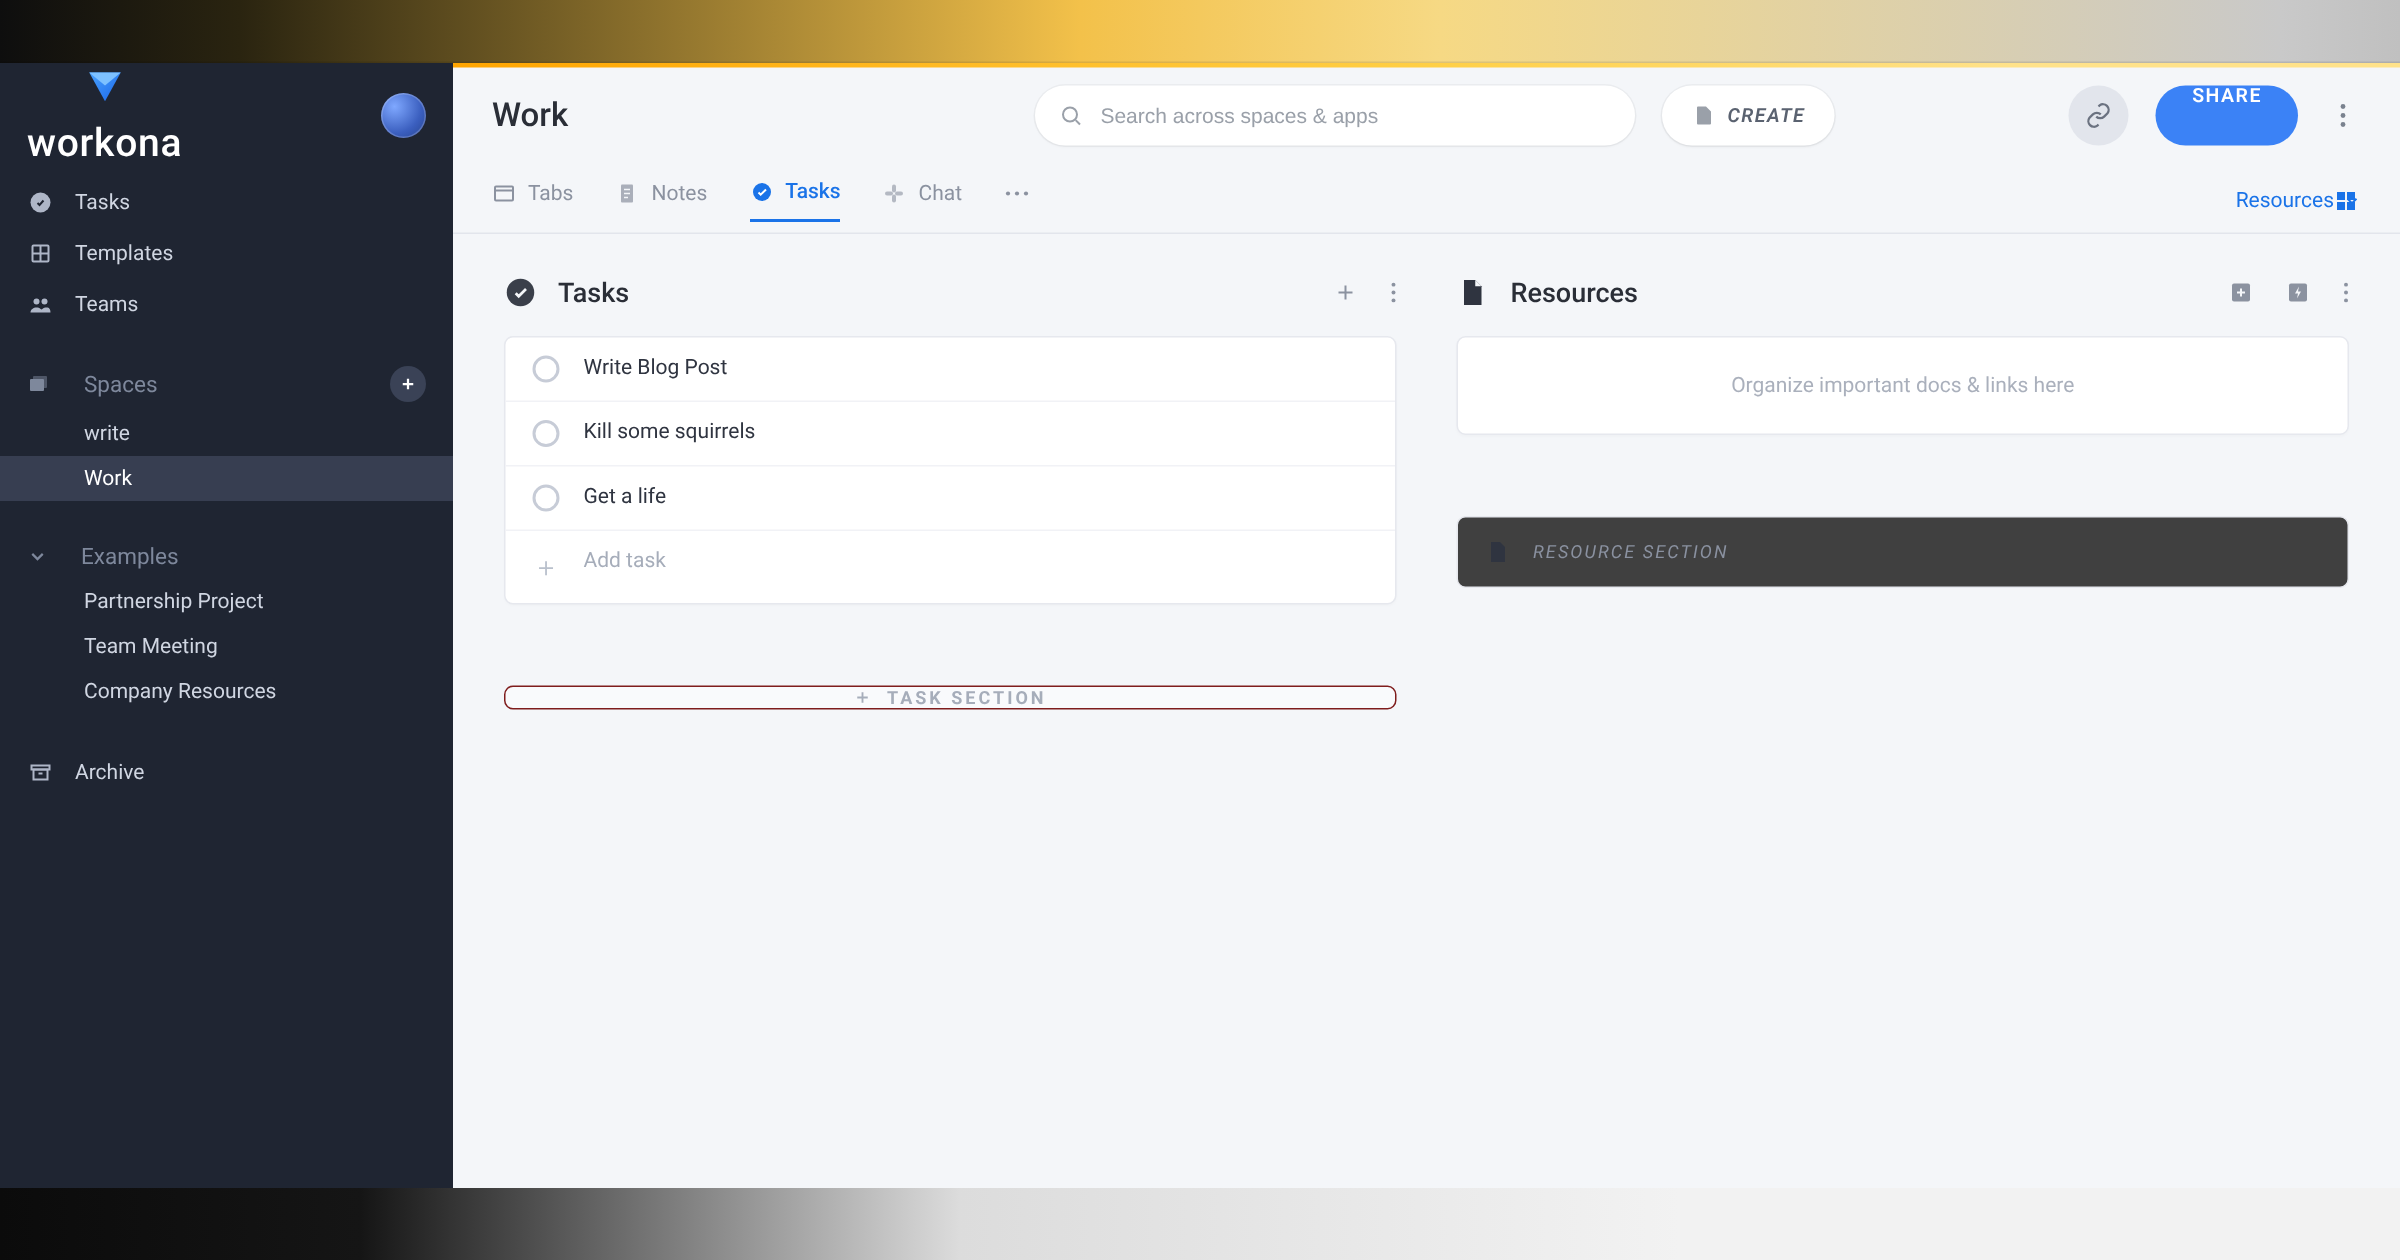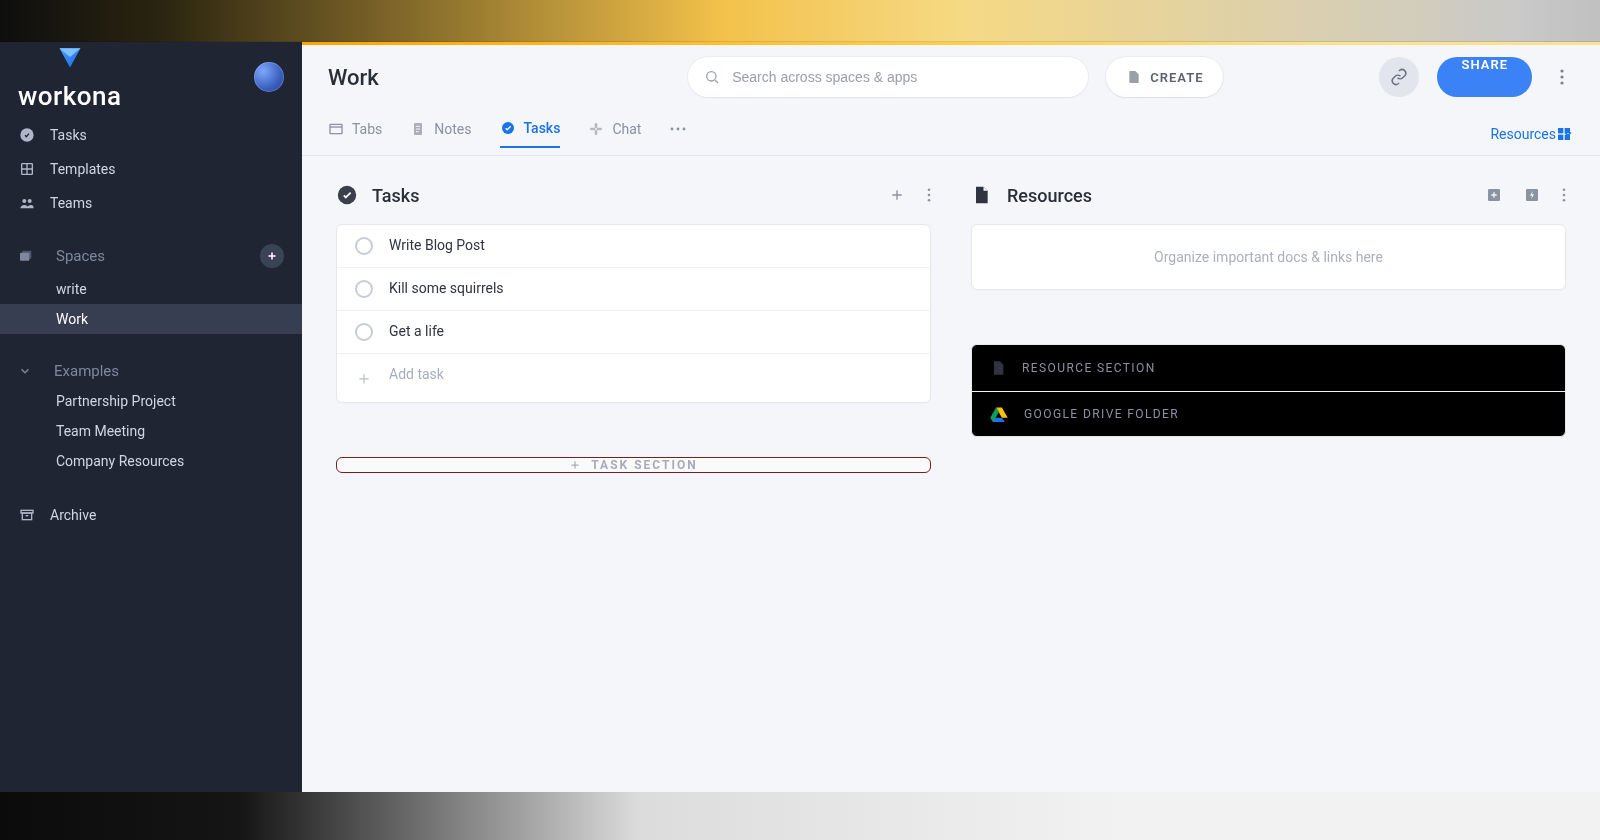--- a/index.html
+++ b/index.html
@@ -86,20 +86,21 @@
   box-shadow: 0 0 0 1px rgba(0,0,0,.04), 0 1px 2px rgba(0,0,0,.04);
 }
 .search-wrap input::placeholder { color:#9aa0a9; }
 .search-wrap .s-icon { position:absolute; left:16px; top:50%; transform:translateY(-50%); color:#9aa0a9; }
 
 .create-btn {
   display:flex;align-items:center;gap:8px;
   height:40px; padding:0 20px; border-radius:20px;
   background:#fff; color:#5a6270; font-weight:600; font-size:13px; letter-spacing:1px;
   box-shadow: 0 0 0 1px rgba(0,0,0,.04), 0 1px 2px rgba(0,0,0,.06);
+  font-style: italic;
 }
 .link-btn{
   width:40px;height:40px;border-radius:50%;background:#e2e5ec;display:flex;align-items:center;justify-content:center;color:#6b7280;
 }
 .share-btn{
   height:40px;padding:0 24px;border-radius:20px;background:#3b82f6;color:#fff;font-weight:600;font-size:13px;letter-spacing:1px;
 }
 .kebab{width:24px;height:40px;display:flex;align-items:center;justify-content:center;color:#7a828f;}
 .spacer-flex { flex:1; }
 
@@ -134,21 +135,21 @@
   border:1px solid #7f1d1d; border-radius:6px; background:#f9fafc;
   margin-top:54px;
   display:flex; align-items:center; justify-content:center;
   color:#a6adba; font-size:12px; letter-spacing:2px; font-weight:700;
 }
 
 .resource-placeholder{
   padding:24px; text-align:center; color:#aab0bc; font-size:14px;
 }
 
-.resource-opts{ margin-top:54px; border:1px solid #e6e8ee; border-radius:6px; background:#000000;}
+.resource-opts{ margin-top:54px; border:1px solid #e6e8ee; border-radius:6px; background:#404040;font-style:italic;}
 .res-opt { display:flex; align-items:center; gap:16px; padding:14px 18px; font-size:12px; letter-spacing:1.4px; color:#8a91a0; border-bottom:1px solid #f1f2f6;}
 .res-opt:last-child{border-bottom:none;}
 
 .layout-toggle{
   margin-left:26px; color:#1a73e8;
 }
 
 svg{display:block;}
 </style>
 </head>
@@ -468,30 +469,20 @@
 
         <div class="resource-opts">
           <div class="res-opt">
             <span>
                   <svg width="16" height="18" viewBox="0 0 24 24" fill="#2f3440">
                     <path d="M6 2h9l5 5v15H6z"></path>
                   </svg>
                 </span>
             <span>RESOURCE SECTION</span>
           </div>
-          <div class="res-opt">
-            <span>
-              <svg width="18" height="16" viewBox="0 0 24 22">
-                    <path d="M8 2h8l8 14h-8z" fill="#ffc107"></path>
-                    <path d="M0 16l4 6h16l-4-6z" fill="#1a73e8"></path>
-                    <path d="M8 2L0 16l4 6L12 8z" fill="#0f9d58"></path>
-                  </svg>
-            </span>
-            <span>GOOGLE DRIVE FOLDER</span>
-          </div>
         </div>
       </section>
 
     </div>
   </main>
 </div>
 
 <div class="ambient-bottom"></div>
 
 </div>

